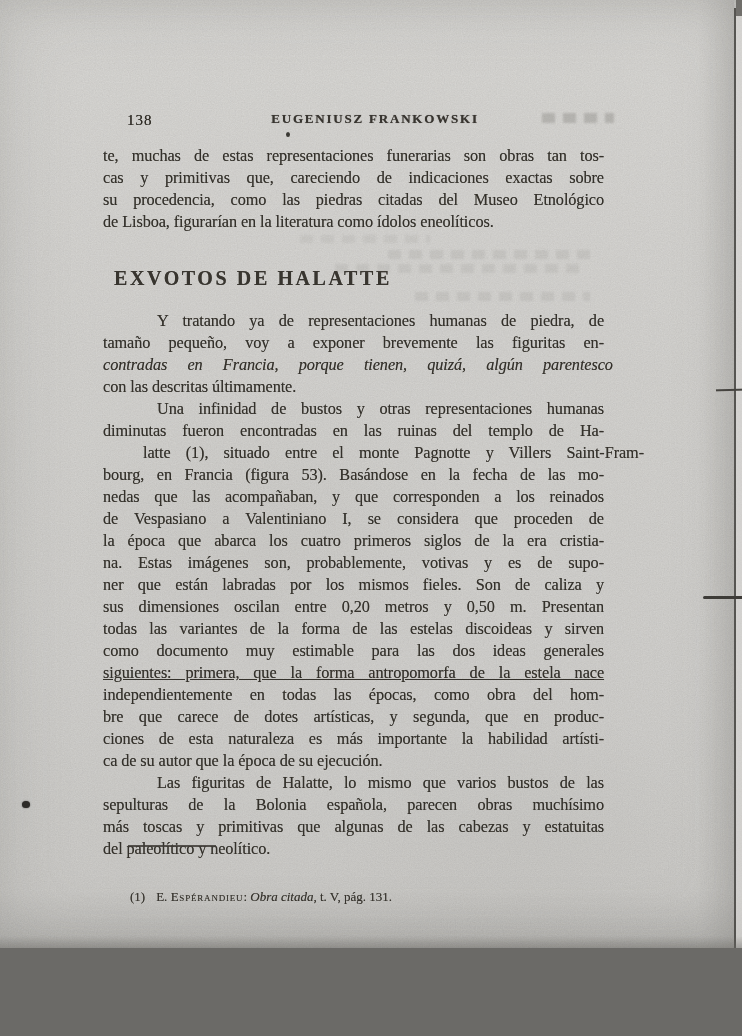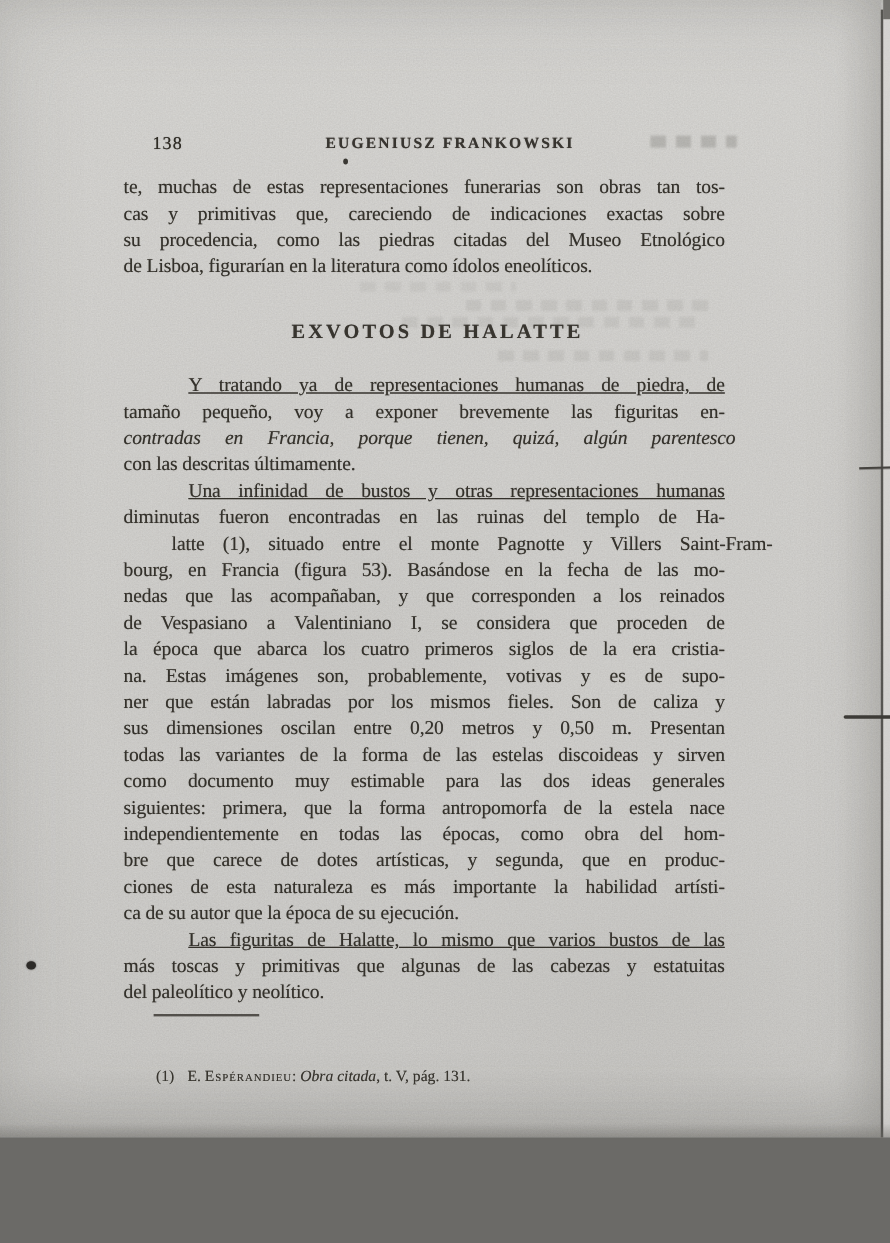--- a/index.html
+++ b/index.html
@@ -28,38 +28,38 @@
   .running-header {
     position: absolute; left: 240px; top: 111px; width: 270px;
     text-align: center; font-size: 13px; font-weight: 700;
     letter-spacing: 1.8px; color: #383530;
     text-shadow: 0 0 0.7px rgba(45,42,37,0.7);
   }
 
   
   .section-heading {
     position: absolute; left: 114px; top: 267px; width: 501px;
-    text-align: center; font-size: 17px; font-weight: 700;
+    font-size: 20px; font-weight: 700;
     letter-spacing: 2.6px; color: #38352f;
     text-shadow: 0 0 0.6px rgba(45,42,37,0.65);
   }
 
   
   .para {
     position: absolute; left: 103px; width: 501px;
     font-size: 16.3px; line-height: 22px;
     letter-spacing: -0.1px; word-spacing: -0.4px;
     text-shadow: 0 0 0.6px rgba(48,45,39,0.55);
   }
   .p0 { top: 145px; }
   .p1 { top: 310px; }
   .p2 { top: 398px; }
   .p3 { top: 772px; }
   .tl { white-space: nowrap; height: 22px; }
-  .tl-indent { padding-left: 54px; text-decoration: underline; }
+  .tl-indent { padding-left: 54px; }
 
   
   .footnote-rule {
     position: absolute; left: 128px; top: 845px; width: 88px; height: 2px;
     background: #3e3b36; opacity: 0.85;
   }
   .footnote {
     position: absolute; left: 130px; top: 888px; width: 470px;
     font-size: 13px; line-height: 17px; color: #37342e;
     text-shadow: 0 0 0.5px rgba(48,45,39,0.55);
@@ -170,28 +170,29 @@
       <div class="tl"><span style="word-spacing: 11.2px; margin-left: 40px;">latte (1), situado entre el monte Pagnotte y Villers Saint-Fram-</span></div>
       <div class="tl"><span style="word-spacing: 8.62px;">bourg, en Francia (figura 53). Basándose en la fecha de las mo-</span></div>
       <div class="tl"><span style="word-spacing: 10.82px;">nedas que las acompañaban, y que corresponden a los reinados</span></div>
       <div class="tl"><span style="word-spacing: 12.09px;">de Vespasiano a Valentiniano I, se considera que proceden de</span></div>
       <div class="tl"><span style="word-spacing: 9.03px;">la época que abarca los cuatro primeros siglos de la era cristia-</span></div>
       <div class="tl"><span style="word-spacing: 11.92px;">na. Estas imágenes son, probablemente, votivas y es de supo-</span></div>
       <div class="tl"><span style="word-spacing: 10.26px;">ner que están labradas por los mismos fieles. Son de caliza y</span></div>
       <div class="tl"><span style="word-spacing: 11.13px;">sus dimensiones oscilan entre 0,20 metros y 0,50 m. Presentan</span></div>
       <div class="tl"><span style="word-spacing: 8.46px;">todas las variantes de la forma de las estelas discoideas y sirven</span></div>
       <div class="tl"><span style="word-spacing: 13.83px;">como documento muy estimable para las dos ideas generales</span></div>
-      <div class="tl"><span style="word-spacing: 9.97px;">siguientes: primera, que la forma antropomorfa de la estela nace</span></div>
+      <div class="tl"><span style="word-spacing: 9.97px; text-decoration: underline;">siguientes: primera, que la forma antropomorfa de la estela nace</span></div>
       <div class="tl"><span style="word-spacing: 13.45px;">independientemente en todas las épocas, como obra del hom-</span></div>
       <div class="tl"><span style="word-spacing: 11.38px; margin-top: 38px;">bre que carece de dotes artísticas, y segunda, que en produc-</span></div>
       <div class="tl"><span style="word-spacing: 10.73px;">ciones de esta naturaleza es más importante la habilidad artísti-</span></div>
       <div class="tl tl-last"><span style="word-spacing: 0px;">ca de su autor que la época de su ejecución.</span></div>
     </div>
   <div class="para p3">
       <div class="tl tl-indent"><span style="word-spacing: 7.26px;">Las figuritas de Halatte, lo mismo que varios bustos de las</span></div>
+      <div class="tl"><span style="word-spacing: 16.33px;">sepulturas de la Bolonia española, parecen obras muchísimo</span></div>
       <div class="tl"><span style="word-spacing: 10.04px; font-family: Liberation Serif, serif;">más toscas y primitivas que algunas de las cabezas y estatuitas</span></div>
       <div class="tl tl-last"><span style="word-spacing: 0px;">del paleolítico y neolítico.</span></div>
     </div>
 
   <div class="footnote-rule"></div>
   <div class="footnote">
     <span class="fn-marker">(1)</span><span>E.</span>
     <span class="fn-smallcaps">Espérandieu</span><span>:</span>
     <span class="fn-italic">Obra citada</span><span>, t. V, pág. 131.</span>
   </div>

